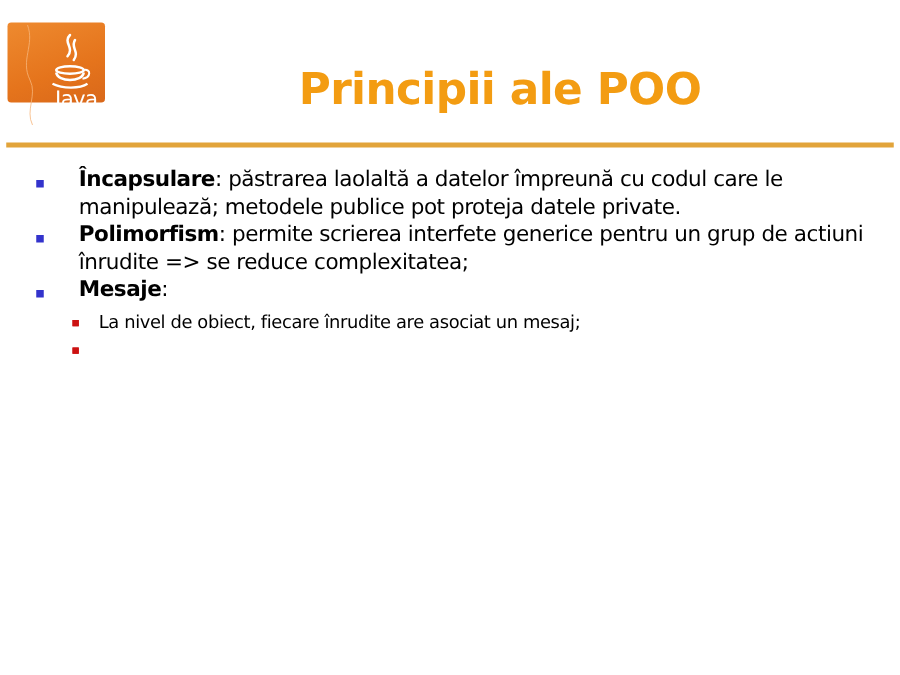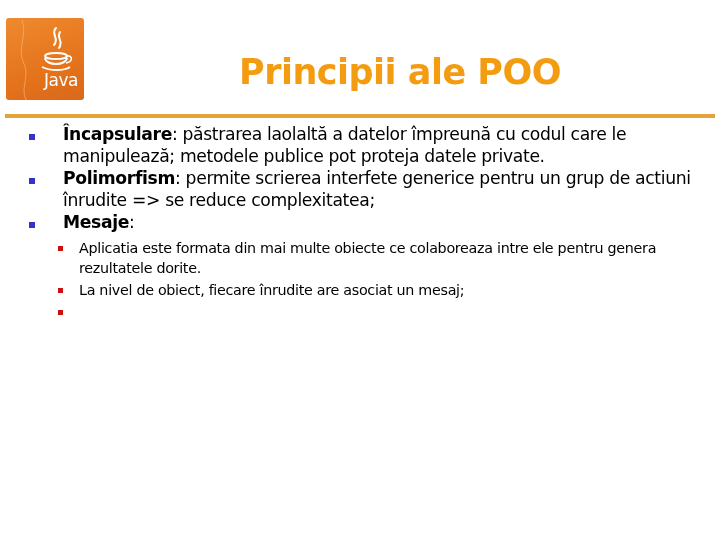--- a/index.html
+++ b/index.html
@@ -13,21 +13,21 @@
       position: relative;
       overflow: hidden;
       font-family: "DejaVu Sans", "Liberation Sans", sans-serif;
       color: #000000;
     }
     .logo {
       position: absolute;
       left: 6px;
       top: 18px;
       width: 78px;
-      height: 82px;
+      height: 64px;
       background: linear-gradient(160deg, #ee8a2f 0%, #e5741c 60%, #d9681a 100%);
       border-radius: 3px;
     }
     .logo svg {
       position: absolute;
       left: 0;
       top: 0;
     }
     .title {
       position: absolute;
@@ -45,21 +45,21 @@
       position: absolute;
       left: 5px;
       width: 710px;
       top: 114px;
       height: 4px;
       background: #e2a43a;
     }
     .content {
       position: absolute;
       left: 0;
-      top: 124px;
+      top: 134px;
       width: 720px;
     }
     .item {
       position: relative;
       padding-left: 63px;
       padding-right: 10px;
       font-size: 17.2px;
       line-height: 21.5px;
       margin-bottom: 1px;
       letter-spacing: -0.35px;
@@ -130,24 +130,20 @@
   </div>
 
   <div class="item">
     <span class="bullet"></span>
     <b>Mesaje</b><span>:</span>
   </div>
 
   <div class="subitems">
     <div class="subitem">
       <span class="sbullet"></span>
-      <span>Aplicatia este formata din mai multe obiecte ce colaboreaza intre ele pentru genera rezultatele dorite.</span>
-    </div>
-    <div class="subitem">
-      <span class="sbullet"></span>
     </div>
     <div class="subitem">
       <span class="sbullet"></span>
       <span>La nivel de obiect, fiecare înrudite are asociat un mesaj;</span>
     </div>
     <div class="subitem">
       <span class="sbullet"></span>
     </div>
     <div class="subitem">
       <span class="sbullet"></span>

